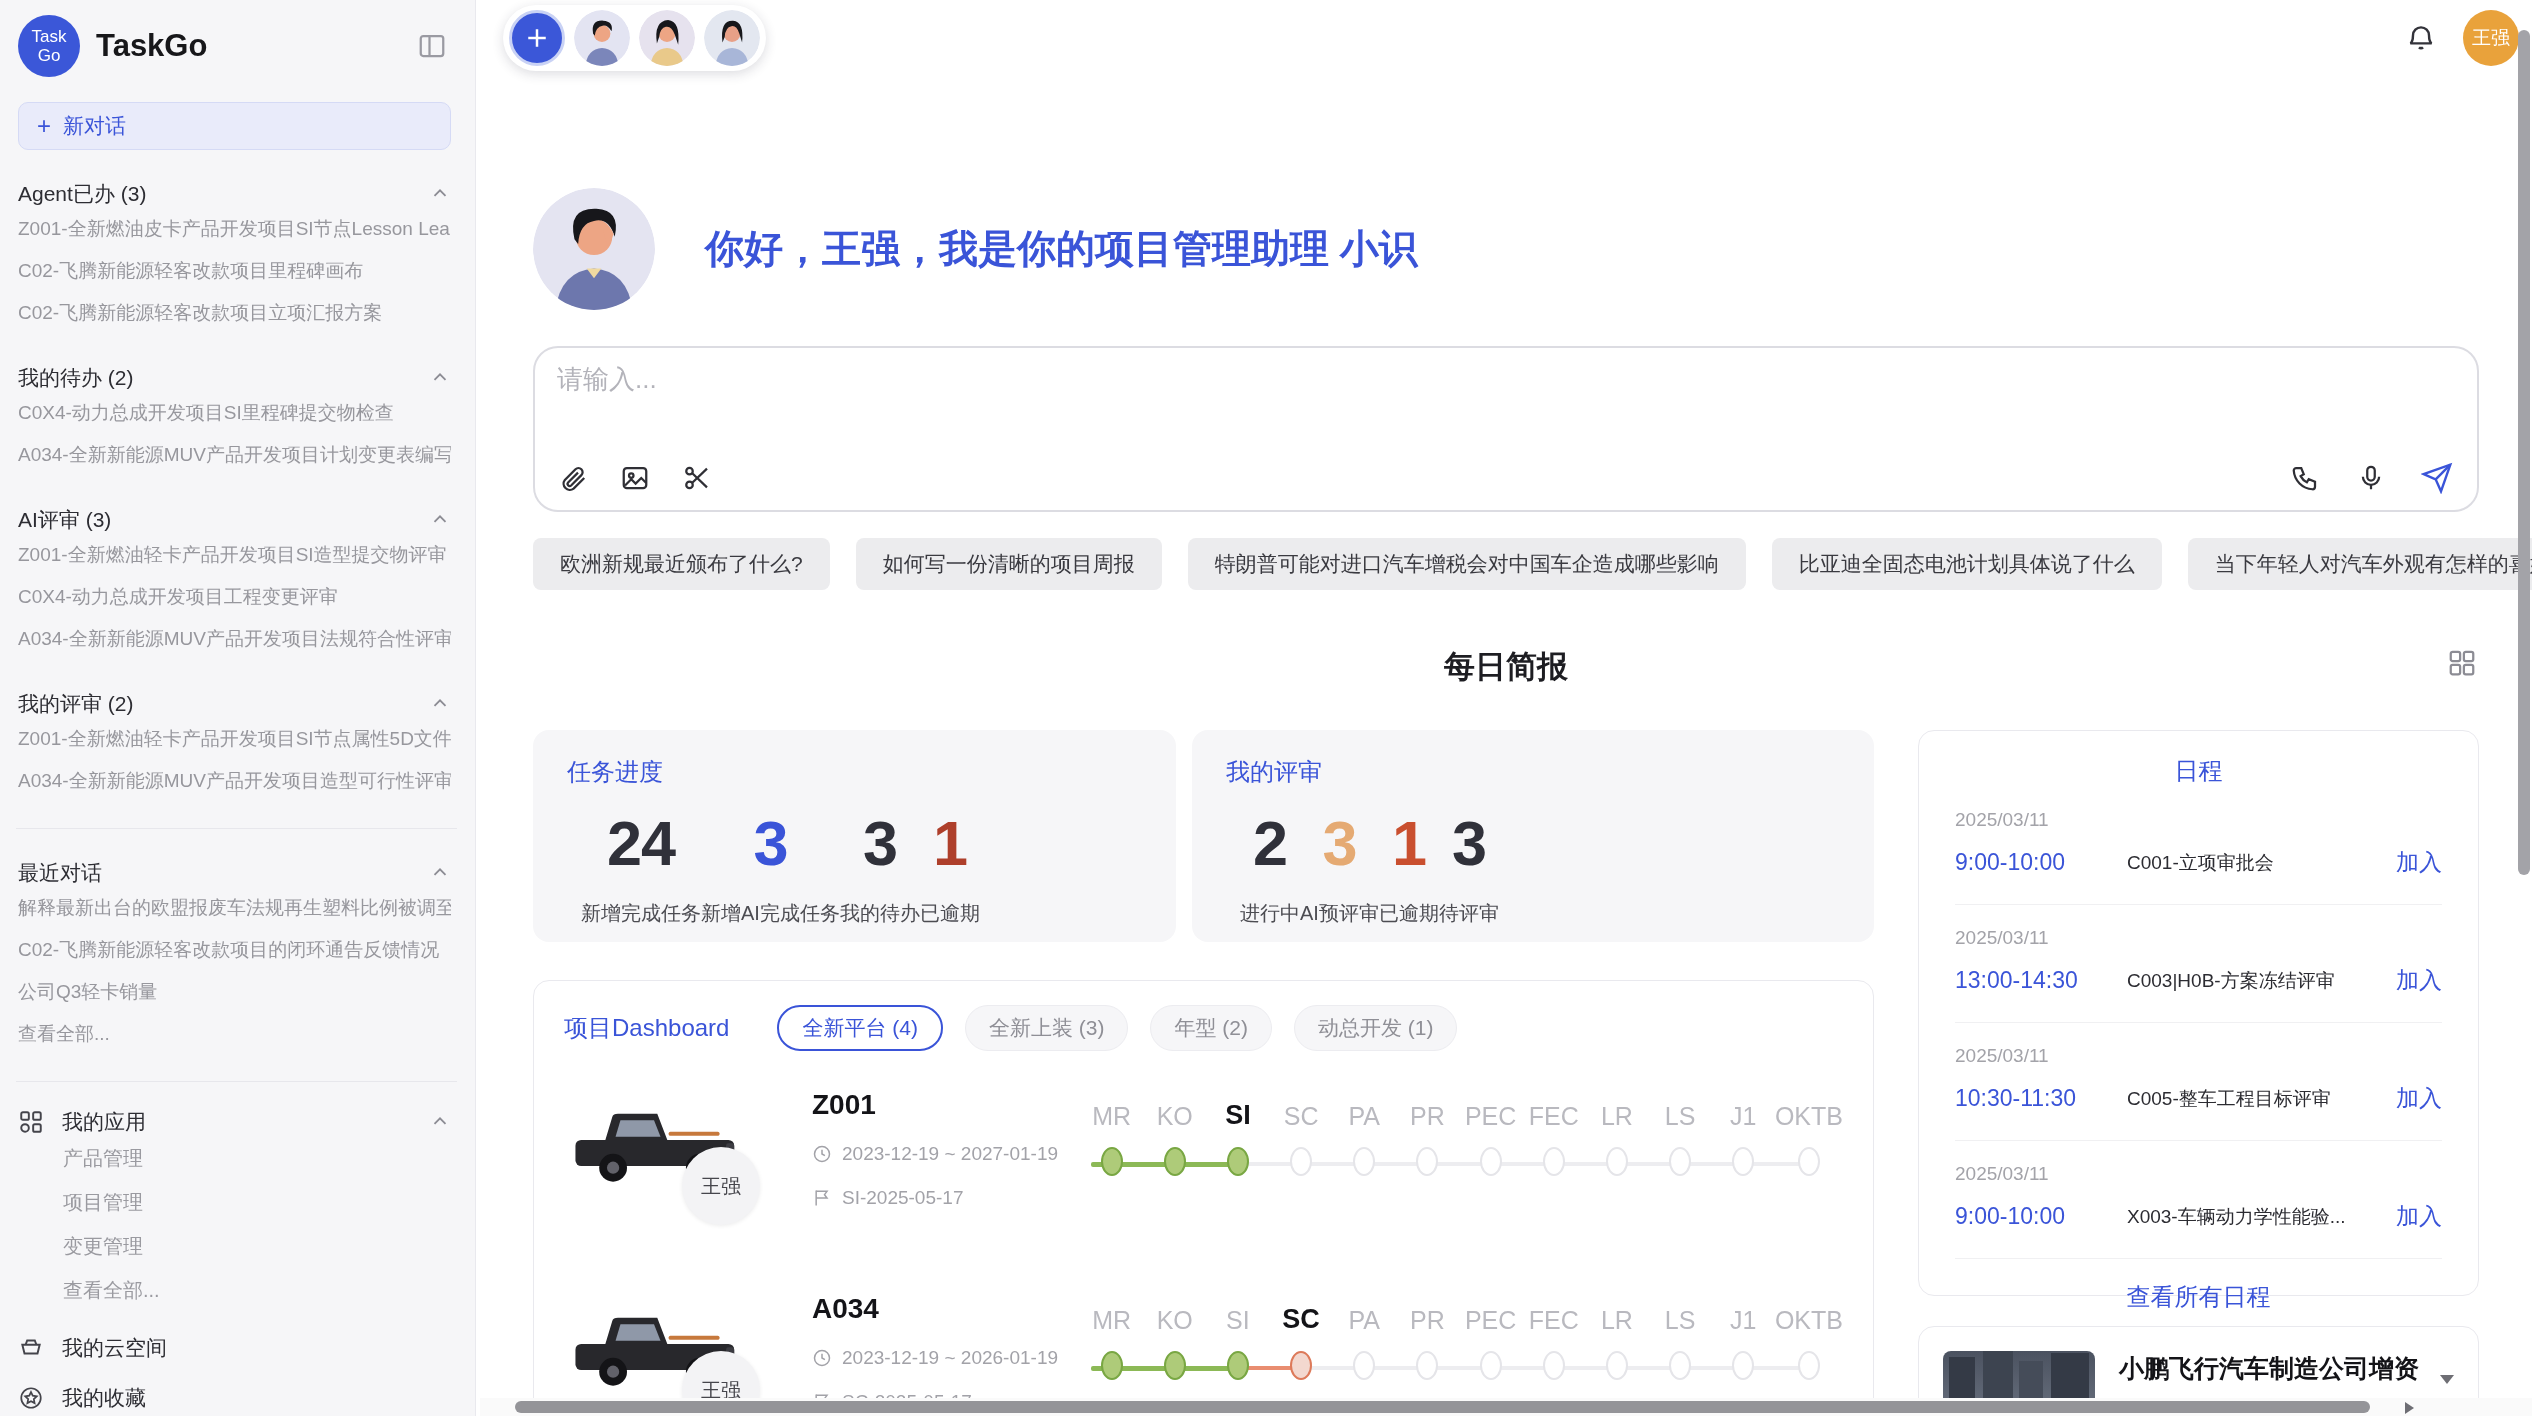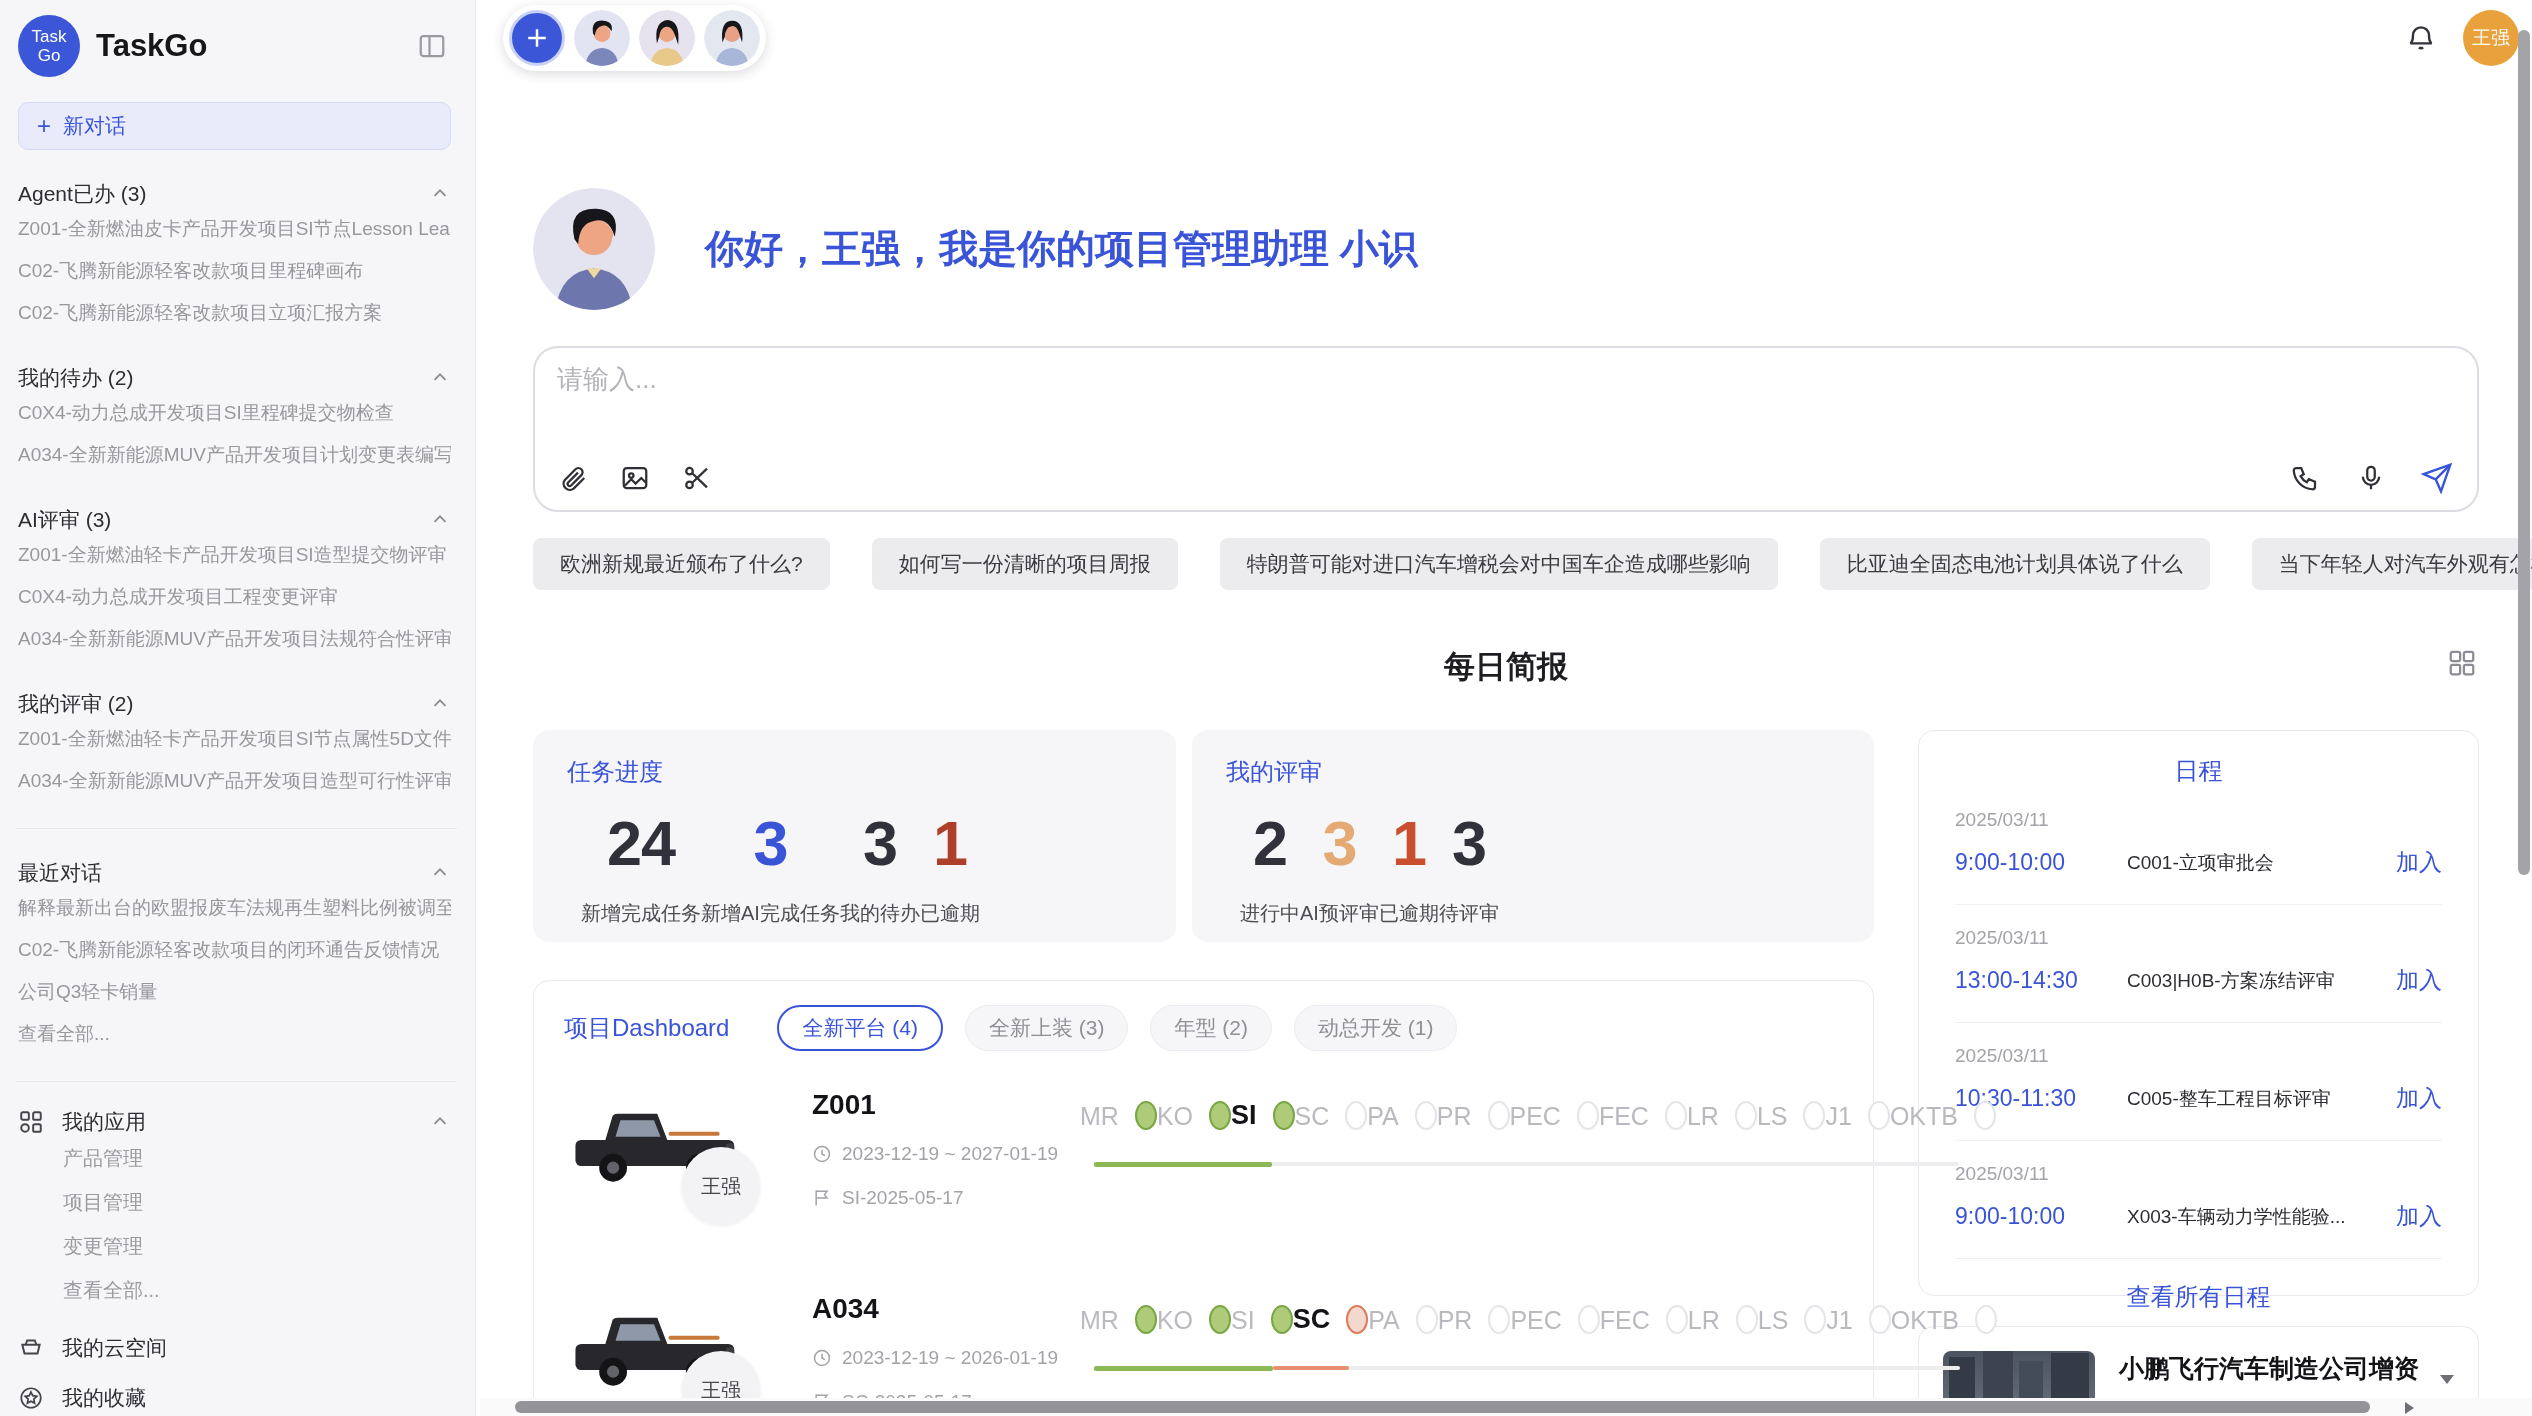--- a/index.html
+++ b/index.html
@@ -41,21 +41,21 @@
   .greet-text { font-size:39px; font-weight:700; color:#3a54d8; }
 
   .input-card { margin-top:36px; height:166px; border:2px solid #dcdce2; border-radius:25px; position:relative; background:#fff; }
   .input-field { position:absolute; left:22px; top:16px; width:60%; border:none; outline:none; font-size:26px; color:#2b2b30; font-family:inherit; background:transparent; }
   .input-field::placeholder { color:#b3b3ba; }
   .input-icons-left { position:absolute; left:20px; bottom:14px; display:flex; gap:26px; color:#2f2f35; }
   .input-icons-right { position:absolute; right:22px; bottom:14px; display:flex; gap:30px; color:#2f2f35; align-items:center; }
   .icon-btn { width:36px; height:36px; display:flex; align-items:center; justify-content:center; cursor:pointer; }
   .send { color:#3a54d8; }
 
-  .chips { margin-top:26px; display:flex; gap:42px; }
+  .chips { margin-top:26px; display:flex; gap:26px; }
   .chip { height:52px; background:#ececee; border-radius:8px; display:flex; align-items:center; padding:0 27px; font-size:21px; color:#3a3a40; white-space:nowrap; cursor:pointer; }
 
   .brief-head { margin-top:56px; position:relative; text-align:center; }
   .brief-title { font-size:31px; font-weight:700; color:#1d1d22; }
   .brief-grid { position:absolute; right:2px; top:2px; color:#8c8c94; cursor:pointer; display:flex; }
 
   .columns { margin-top:42px; display:flex; gap:44px; }
   .col-left { width:1341px; flex:none; }
   .col-right { flex:1; }
 
@@ -77,21 +77,21 @@
 
   .project-row { display:flex; margin-top:34px; align-items:flex-start; }
   .proj-media { width:248px; flex:none; position:relative; height:170px; }
   .truck { width:180px; height:118px; }
   .owner-badge { position:absolute; left:118px; top:62px; width:78px; height:78px; border-radius:50%; background:#f3f3f5; box-shadow:0 1px 4px rgba(0,0,0,.08); display:flex; align-items:center; justify-content:center; font-size:20px; color:#46464c; }
   .proj-info { width:268px; flex:none; padding-top:4px; }
   .proj-code { font-size:28px; font-weight:700; color:#141418; }
   .proj-meta { display:flex; align-items:center; gap:10px; margin-top:22px; color:#a2a2a8; font-size:19px; }
   .proj-meta svg { flex:none; }
   .ms-row { flex:1; position:relative; display:flex; padding-top:14px; }
-  .ms-cell { flex:1; display:flex; flex-direction:row; align-items:center; gap:16px; position:relative; z-index:2; }
+  .ms-cell { flex:1; display:flex; flex-direction:column; align-items:center; gap:16px; position:relative; z-index:2; }
   .ms-label { font-size:25px; color:#b9b9bf; height:32px; display:flex; align-items:flex-end; }
   .ms-label[data-l="cur"] { color:#141418; font-weight:700; font-size:27px; }
   .ms-dot { width:22px; height:29px; border-radius:50%; background:#fff; border:2px solid #e5e5e9; }
   .ms-dot[data-d="g"] { background:#aecb79; border-color:#79a743; }
   .ms-dot[data-d="r"] { background:#f3d8cf; border-color:#dd7a5a; }
   .ms-rail { position:absolute; top:77px; height:4px; border-radius:2px; z-index:1; }
   .ms-rail.base { background:#ededf0; }
   .ms-rail.green { background:#8cb956; height:5px; }
   .ms-rail.red { background:#e98d70; }
 

